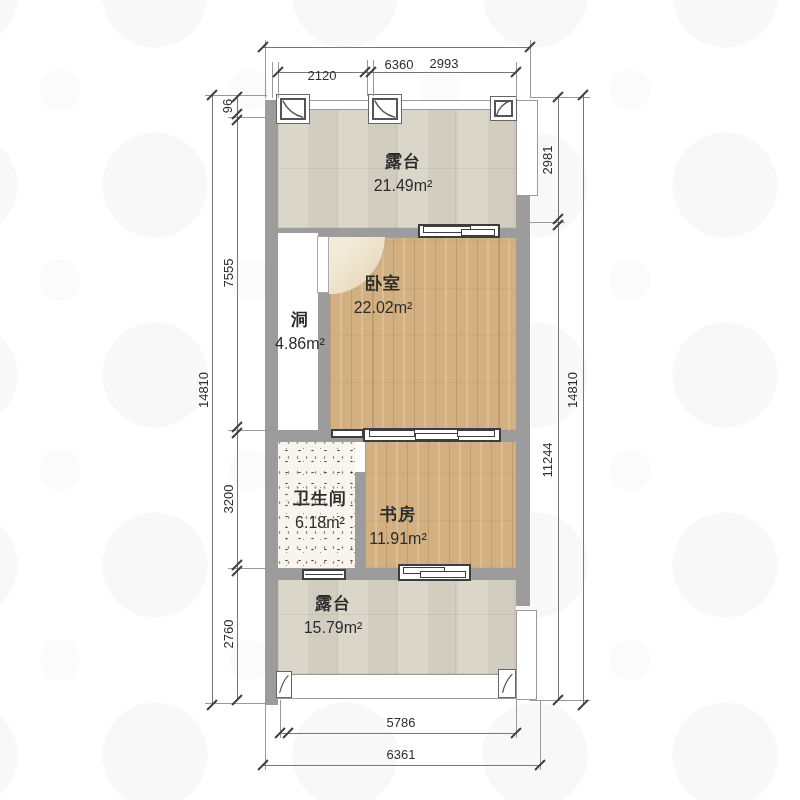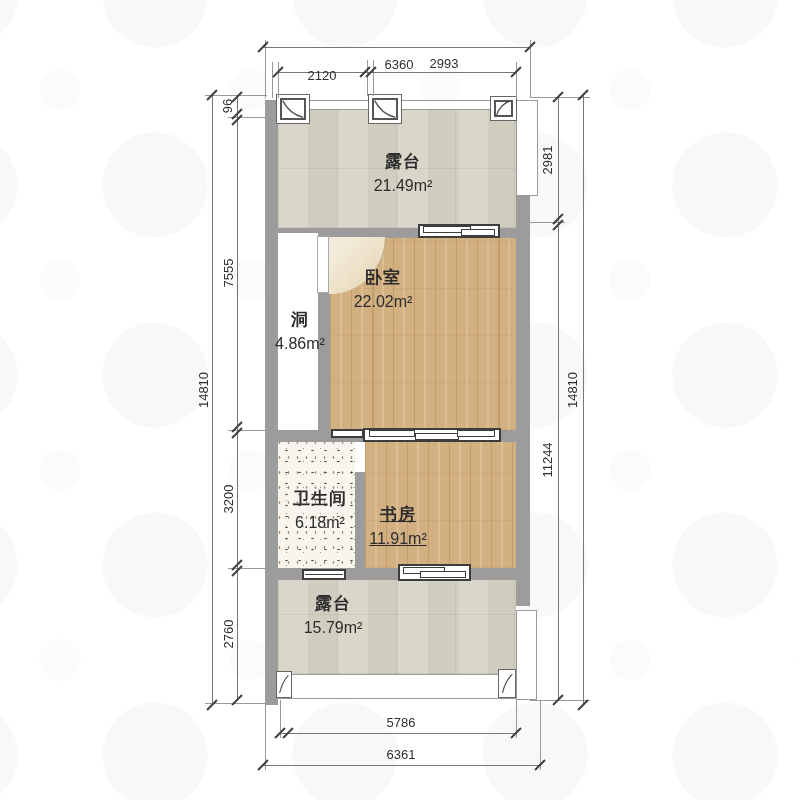--- a/index.html
+++ b/index.html
@@ -139,33 +139,33 @@
   </div>
   <div class="abs win" style="left:398px;top:564px;width:73px;height:17px;">
     <span class="pane" style="left:3px;top:1px;width:40px;"></span>
     <span class="pane" style="right:3px;bottom:1px;width:44px;"></span>
   </div>
 
   <div class="room-label" style="left:403px;top:150px;">
     <div class="nm">露台</div>
     <div class="ar">21.49m²</div>
   </div>
-  <div class="room-label" style="left:383px;top:266px;">
+  <div class="room-label" style="left:383px;top:272px;">
     <div class="nm">卧室</div>
     <div class="ar">22.02m²</div>
   </div>
   <div class="room-label" style="left:300px;top:308px;">
     <div class="nm">洞</div>
     <div class="ar">4.86m²</div>
   </div>
   <div class="room-label" style="left:320px;top:487px;">
     <div class="nm">卫生间</div>
     <div class="ar">6.18m²</div>
   </div>
-  <div class="room-label" style="left:398px;top:503px;text-decoration:underline;">
+  <div class="room-label" style="left:398px;top:503px;">
     <div class="nm">书房</div>
     <div class="ar">11.91m²</div>
   </div>
   <div class="room-label" style="left:333px;top:592px;">
     <div class="nm">露台</div>
     <div class="ar">15.79m²</div>
   </div>
 </div>
 
 <div class="abs" style="left:0;top:0;width:800px;height:800px;">

